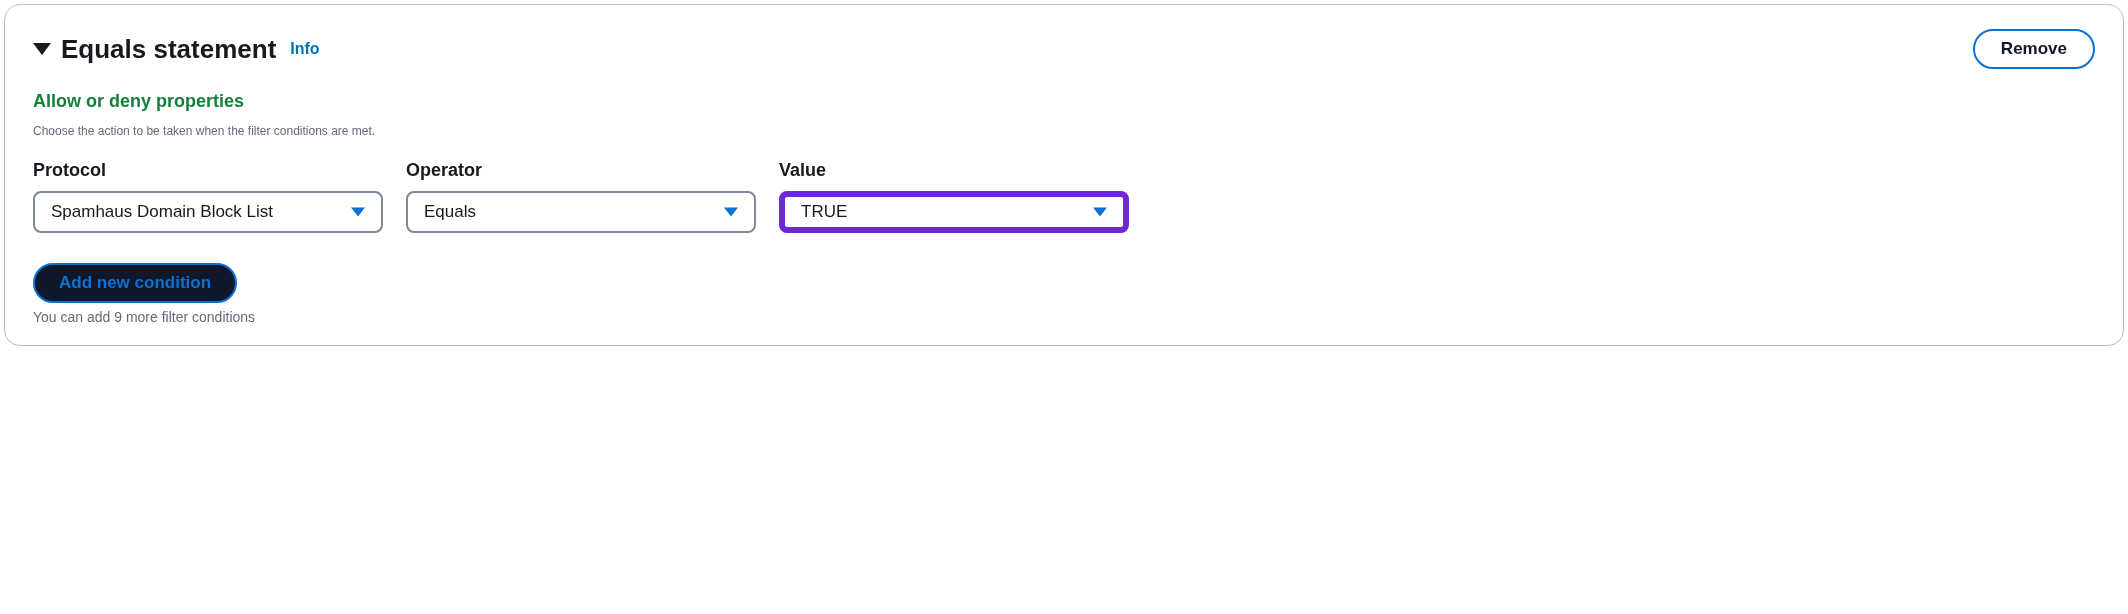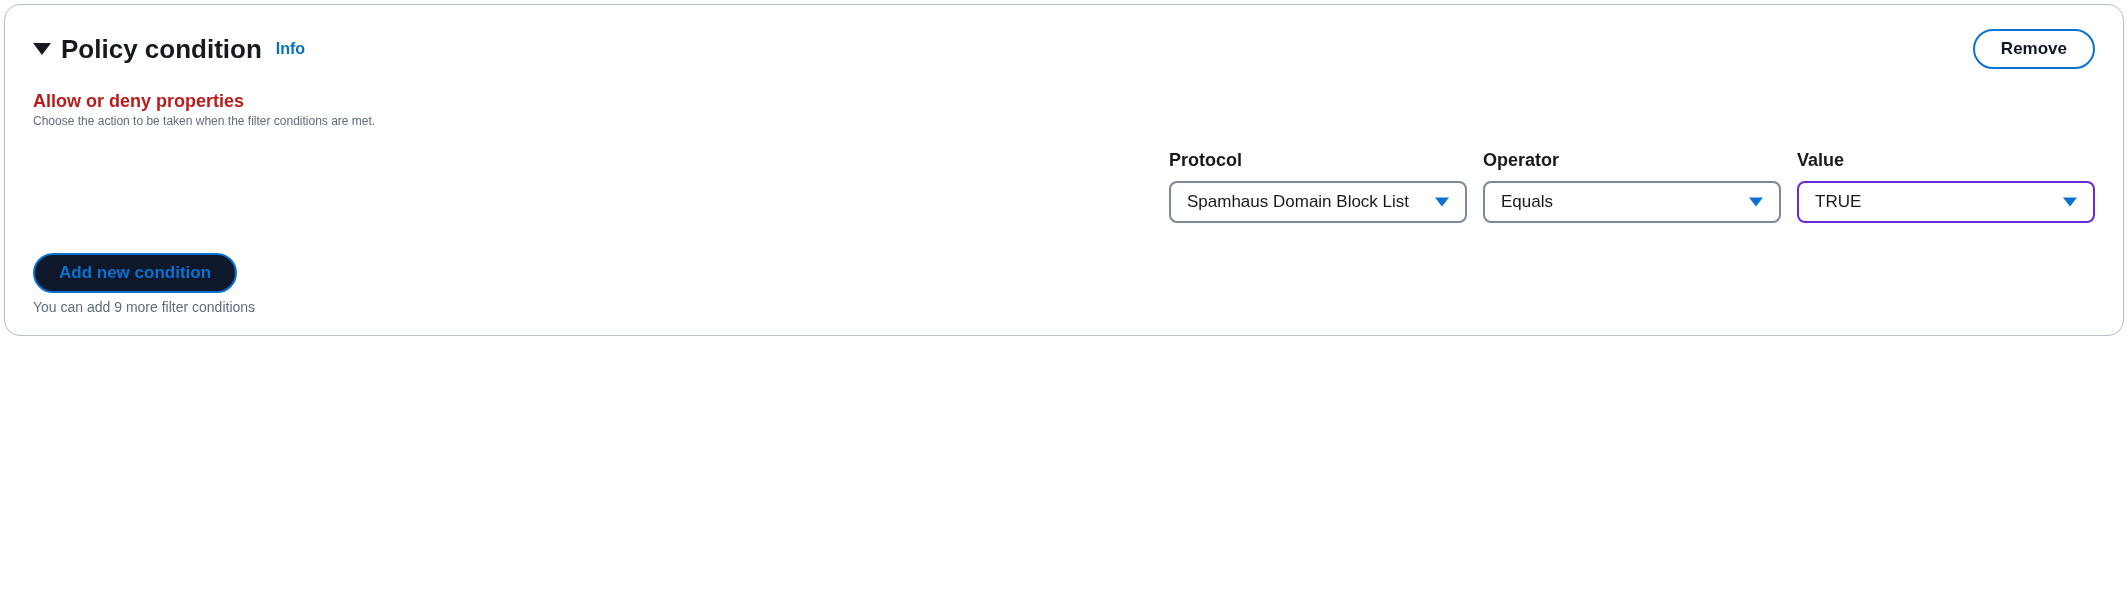--- a/index.html
+++ b/index.html
@@ -59,73 +59,72 @@
       padding: 8px 26px;
       border-radius: 20px;
       cursor: pointer;
     }
     .section {
       margin-bottom: 22px;
     }
     .section-label {
       font-size: 18px;
       font-weight: 700;
-      color: #b91c1c;
-      margin-bottom: 2px;
+      color: #15803d;
+      margin-bottom: 12px;
     }
     .section-desc {
       font-size: 12px;
       color: #5f6b7a;
       margin-bottom: 10px;
     }
     .select-box {
       position: relative;
       border: 2px solid #7d8998;
       border-radius: 8px;
       background: #fff;
       height: 42px;
       display: flex;
       align-items: center;
       padding: 0 40px 0 16px;
       font-size: 17px;
       color: #16191f;
       cursor: pointer;
     }
     .select-box.focused-dark {
-      border: 2px solid #6d28d9;
+      border: 6px solid #6d28d9;
     }
     .select-caret {
       position: absolute;
       right: 16px;
       top: 50%;
       transform: translateY(-50%);
       width: 0;
       height: 0;
       border-left: 7px solid transparent;
       border-right: 7px solid transparent;
       border-top: 9px solid #0972d3;
     }
     .row-3 {
       display: flex;
-      gap: 16px;
+      gap: 23px;
       margin-bottom: 30px;
-      justify-content: flex-end;
     }
     .col {
       display: flex;
       flex-direction: column;
     }
     .col-label {
       font-size: 18px;
       font-weight: 700;
       color: #16191f;
       margin-bottom: 10px;
     }
     .col .select-box {
-      width: 298px;
+      width: 350px;
     }
     .wide-select {
       width: 980px;
     }
     .add-btn {
       border: 2px solid #0972d3;
       background: #0f172a;
       color: #0972d3;
       font-size: 17px;
       font-weight: 700;
@@ -140,21 +139,21 @@
     }
   </style>
 </head>
 <body>
 
 <div class="panel">
 
   <div class="header-row">
     <div class="header-left">
       <span class="caret-down"></span>
-      <span class="title">Policy condition</span>
+      <span class="title">Equals statement</span>
       <a href="#" class="info-link">Info</a>
     </div>
     <button class="remove-btn">Remove</button>
   </div>
 
   <div class="section">
     <div class="section-label">Allow or deny properties</div>
     <div class="section-desc">Choose the action to be taken when the filter conditions are met.</div>
   </div>
 

